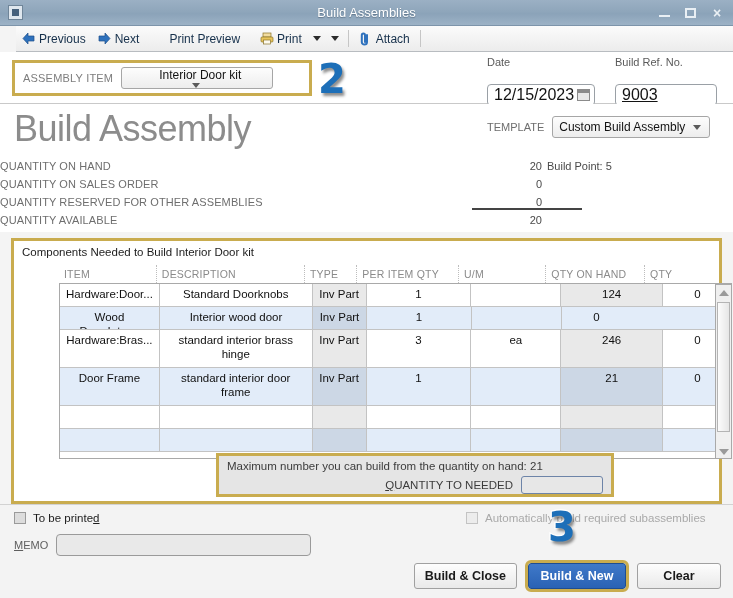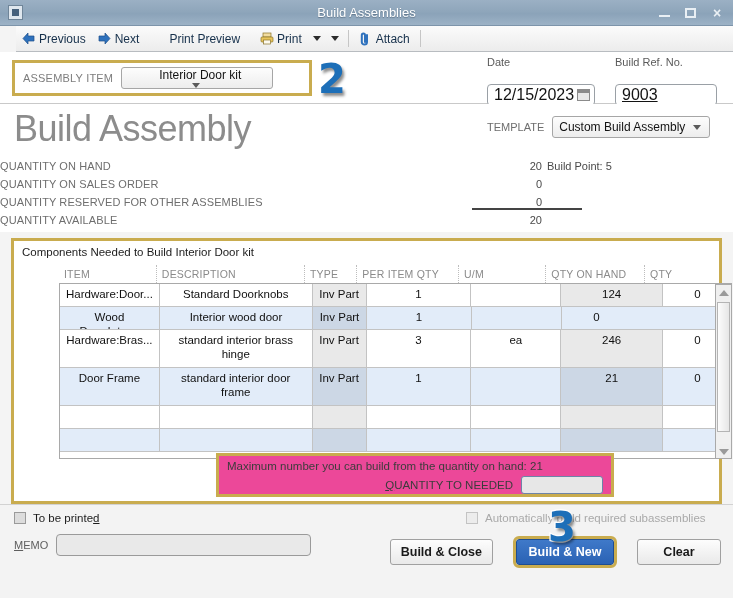--- a/index.html
+++ b/index.html
@@ -335,21 +335,21 @@
     background: linear-gradient(to right, #fcfcfc, #e6e6e6);
     border: 1px solid #b4b4b4;
     box-sizing: border-box;
     cursor: default;
   }
 
   .maxbuild {
     position: absolute; left: 202px; top: 212px;
     width: 398px; height: 44px;
     border: 3px solid #c9ac4f;
-    background: #ec4899;
+    background: #e5e5e5;
     box-sizing: border-box;
   }
   .mb-text {
     position: absolute; left: 8px; top: 4px;
     font-size: 11.5px; color: #3c3c3c;
   }
   .mb-row {
     position: absolute; right: 8px; top: 20px;
     display: flex; align-items: center; gap: 8px;
   }
@@ -399,22 +399,22 @@
     box-sizing: border-box;
   }
   .autob {
     position: absolute; left: 466px; top: 7px;
     display: flex; align-items: center; gap: 7px;
     font-size: 11.5px; color: #a9a9a9;
   }
   .autob .chk { background: #ececec; border-color: #c3c3c3; }
 
   .btn-row {
-    position: absolute; right: 12px; top: 34px;
-    display: flex; align-items: flex-end; gap: 20px;
+    position: absolute; right: 12px; top: 58px;
+    display: flex; align-items: flex-end; gap: 8px;
   }
   .btn {
     min-width: 98px; height: 26px;
     background: linear-gradient(to bottom, #fdfdfd 0%, #e9e9e9 100%);
     border: 1px solid #a0a0a0;
     border-radius: 3px;
     font-size: 12.5px; font-weight: bold;
     color: #1a1a1a;
     display: flex; align-items: center; justify-content: center;
     cursor: default;

